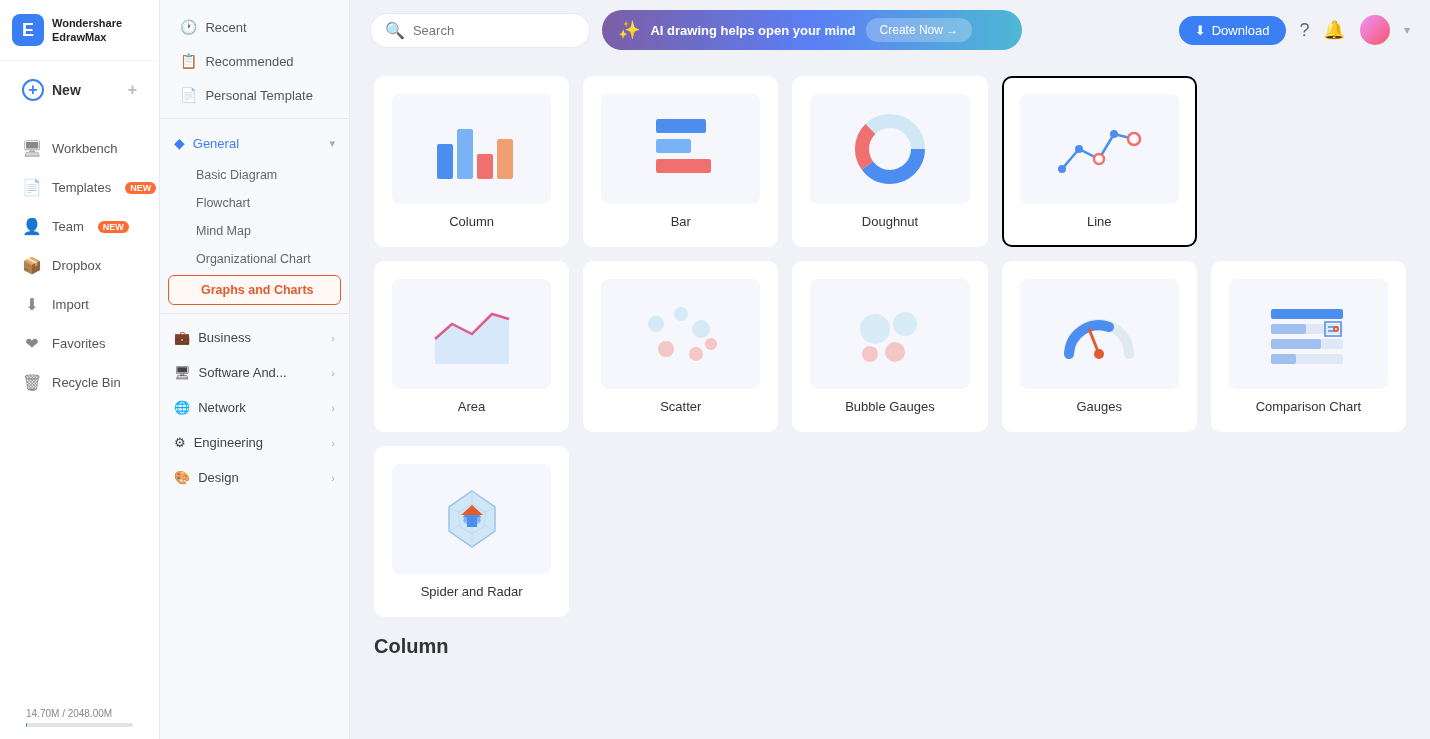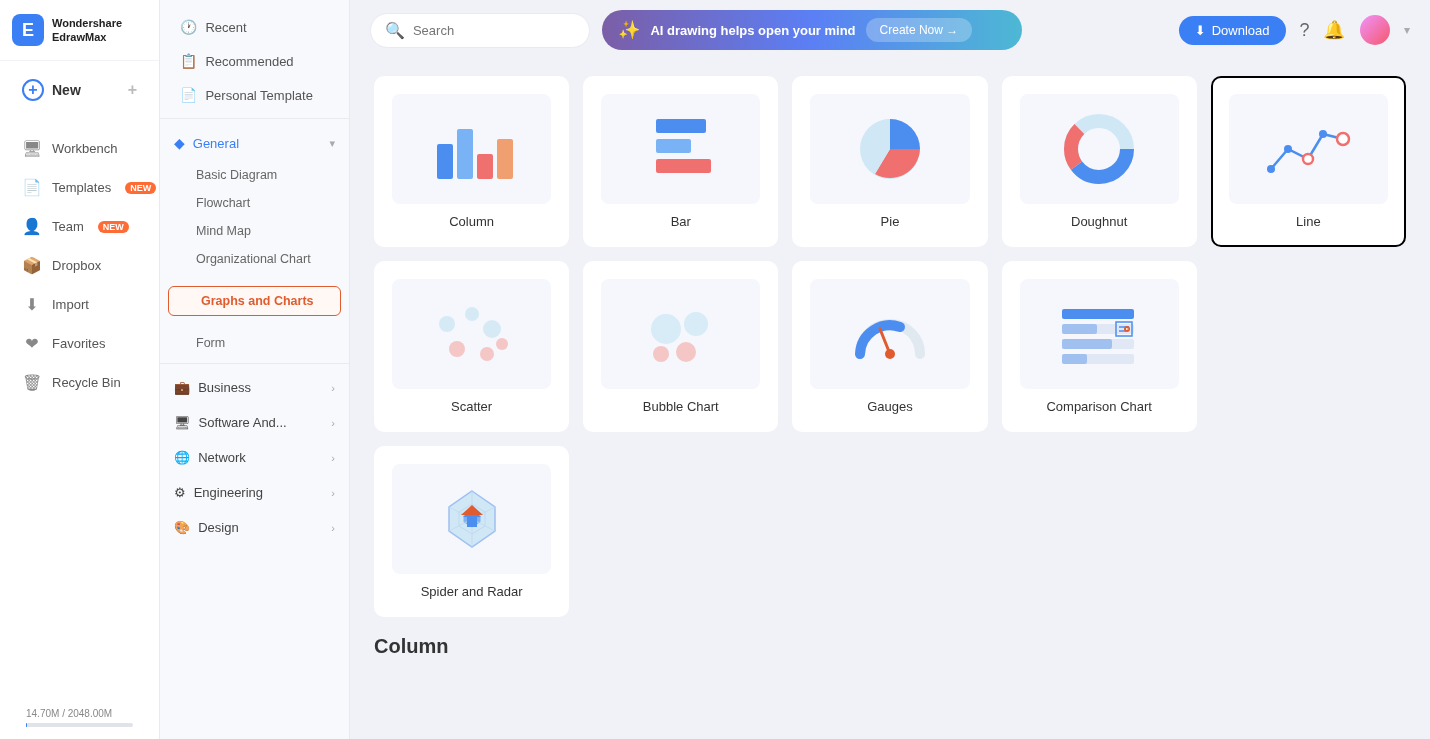--- a/index.html
+++ b/index.html
@@ -114,21 +114,21 @@
       color: #666;
       cursor: pointer;
     }
     .left-nav-sub.active {
       color: #e05c2e;
       font-weight: 600;
       background: #fff8f5;
       border: 1.5px solid #e05c2e;
       border-radius: 6px;
       padding: 7px 14px 7px 32px;
-      margin: 13px 8px;
+      margin: 2px 8px;
     }
     .left-nav-expand { margin-left: auto; font-size: 11px; color: #aaa; }
 
     .left-nav-group {
       display: flex; align-items: center; gap: 8px;
       padding: 10px 14px;
       font-size: 13px;
       color: #444;
       cursor: pointer;
     }
@@ -335,23 +335,20 @@
     <span>Flowchart</span>
   </div>
   <div class="left-nav-sub">
     <span>Mind Map</span>
   </div>
   <div class="left-nav-sub">
     <span>Organizational Chart</span>
   </div>
   <div class="left-nav-sub active">
     <span>Graphs and Charts</span>
-  </div>
-  <div class="left-nav-sub">
-    <span>Form</span>
   </div>
 
   <div style="border-top:1px solid #e8eaf0; margin: 6px 0;"></div>
 
   <div class="left-nav-group">
     <span>💼</span>
     <span>Business</span>
     <span class="left-nav-expand">›</span>
   </div>
   <div class="left-nav-group">
@@ -424,31 +421,20 @@
         <div class="chart-thumb">
           <svg class="thumb-svg" viewBox="0 0 90 80">
             <rect x="20" y="10" width="50" height="14" fill="#4b8ef0" rx="2"></rect>
             <rect x="20" y="30" width="35" height="14" fill="#7ab3f5" rx="2"></rect>
             <rect x="20" y="50" width="55" height="14" fill="#f07070" rx="2"></rect>
           </svg>
         </div>
         <span class="chart-label">Bar</span>
       </div>
 
-      <div class="chart-card">
-        <div class="chart-thumb">
-          <svg class="thumb-svg" viewBox="0 0 90 80">
-            <circle cx="45" cy="40" r="30" fill="#d0e8f5"></circle>
-            <path d="M45,40 L45,10 A30,30 0 0,1 75,40 Z" fill="#4b8ef0"></path>
-            <path d="M45,40 L75,40 A30,30 0 0,1 30,65 Z" fill="#f07070"></path>
-            <path d="M45,40 L30,65 A30,30 0 0,1 45,10 Z" fill="#d0e8f5"></path>
-          </svg>
-        </div>
-        <span class="chart-label">Pie</span>
-      </div>
 
       <div class="chart-card">
         <div class="chart-thumb">
           <svg class="thumb-svg" viewBox="0 0 90 80">
             <circle cx="45" cy="40" r="28" fill="none" stroke="#d0e8f5" stroke-width="14"></circle>
             <circle cx="45" cy="40" r="28" fill="none" stroke="#4b8ef0" stroke-width="14" stroke-dasharray="70 106" stroke-dashoffset="0"></circle>
             <circle cx="45" cy="40" r="28" fill="none" stroke="#f07070" stroke-width="14" stroke-dasharray="40 136" stroke-dashoffset="-70"></circle>
             <circle cx="45" cy="40" r="18" fill="#f5f7fc"></circle>
           </svg>
         </div>
@@ -466,20 +452,29 @@
             <circle cx="80" cy="30" r="6" fill="#fff" stroke="#f07070" stroke-width="2.5"></circle>
             <circle cx="45" cy="50" r="5" fill="#fff" stroke="#f07070" stroke-width="2.5"></circle>
           </svg>
         </div>
         <span class="chart-label">Line</span>
       </div>
     </div>
 
     <div class="chart-grid">
 
+      <div class="chart-card">
+        <div class="chart-thumb">
+          <svg class="thumb-svg" viewBox="0 0 90 80">
+            <polygon points="8,70 8,45 25,30 45,40 65,20 82,25 82,70" fill="#d6e8fa"></polygon>
+            <polyline points="8,45 25,30 45,40 65,20 82,25" fill="none" stroke="#e05c8c" stroke-width="2.5"></polyline>
+          </svg>
+        </div>
+        <span class="chart-label">Area</span>
+      </div>
 
       <div class="chart-card">
         <div class="chart-thumb">
           <svg class="thumb-svg" viewBox="0 0 90 80">
             <circle cx="20" cy="30" r="8" fill="#d0e8f5" opacity="0.85"></circle>
             <circle cx="45" cy="20" r="7" fill="#d0e8f5" opacity="0.85"></circle>
             <circle cx="65" cy="35" r="9" fill="#d0e8f5" opacity="0.85"></circle>
             <circle cx="30" cy="55" r="8" fill="#f5c0c0" opacity="0.9"></circle>
             <circle cx="60" cy="60" r="7" fill="#f5c0c0" opacity="0.9"></circle>
             <circle cx="75" cy="50" r="6" fill="#f5c0c0" opacity="0.9"></circle>
@@ -490,21 +485,21 @@
 
       <div class="chart-card">
         <div class="chart-thumb">
           <svg class="thumb-svg" viewBox="0 0 90 80">
             <circle cx="30" cy="35" r="15" fill="#d0e8f5" opacity="0.8"></circle>
             <circle cx="60" cy="30" r="12" fill="#d0e8f5" opacity="0.8"></circle>
             <circle cx="50" cy="58" r="10" fill="#f5c0c0" opacity="0.9"></circle>
             <circle cx="25" cy="60" r="8" fill="#f5c0c0" opacity="0.9"></circle>
           </svg>
         </div>
-        <span class="chart-label">Bubble Chart</span>
+        <span class="chart-label">Bubble Gauges</span>
       </div>
 
       <div class="chart-card">
         <div class="chart-thumb">
           <svg class="thumb-svg" viewBox="0 0 90 80">
             <path d="M15,60 A30,30 0 0,1 75,60" fill="none" stroke="#e0e8f0" stroke-width="10" stroke-linecap="round"></path>
             <path d="M15,60 A30,30 0 0,1 55,33" fill="none" stroke="#4b8ef0" stroke-width="10" stroke-linecap="round"></path>
             <line x1="45" y1="60" x2="35" y2="35" stroke="#e05c2e" stroke-width="3" stroke-linecap="round"></line>
             <circle cx="45" cy="60" r="5" fill="#e05c2e"></circle>
           </svg>

